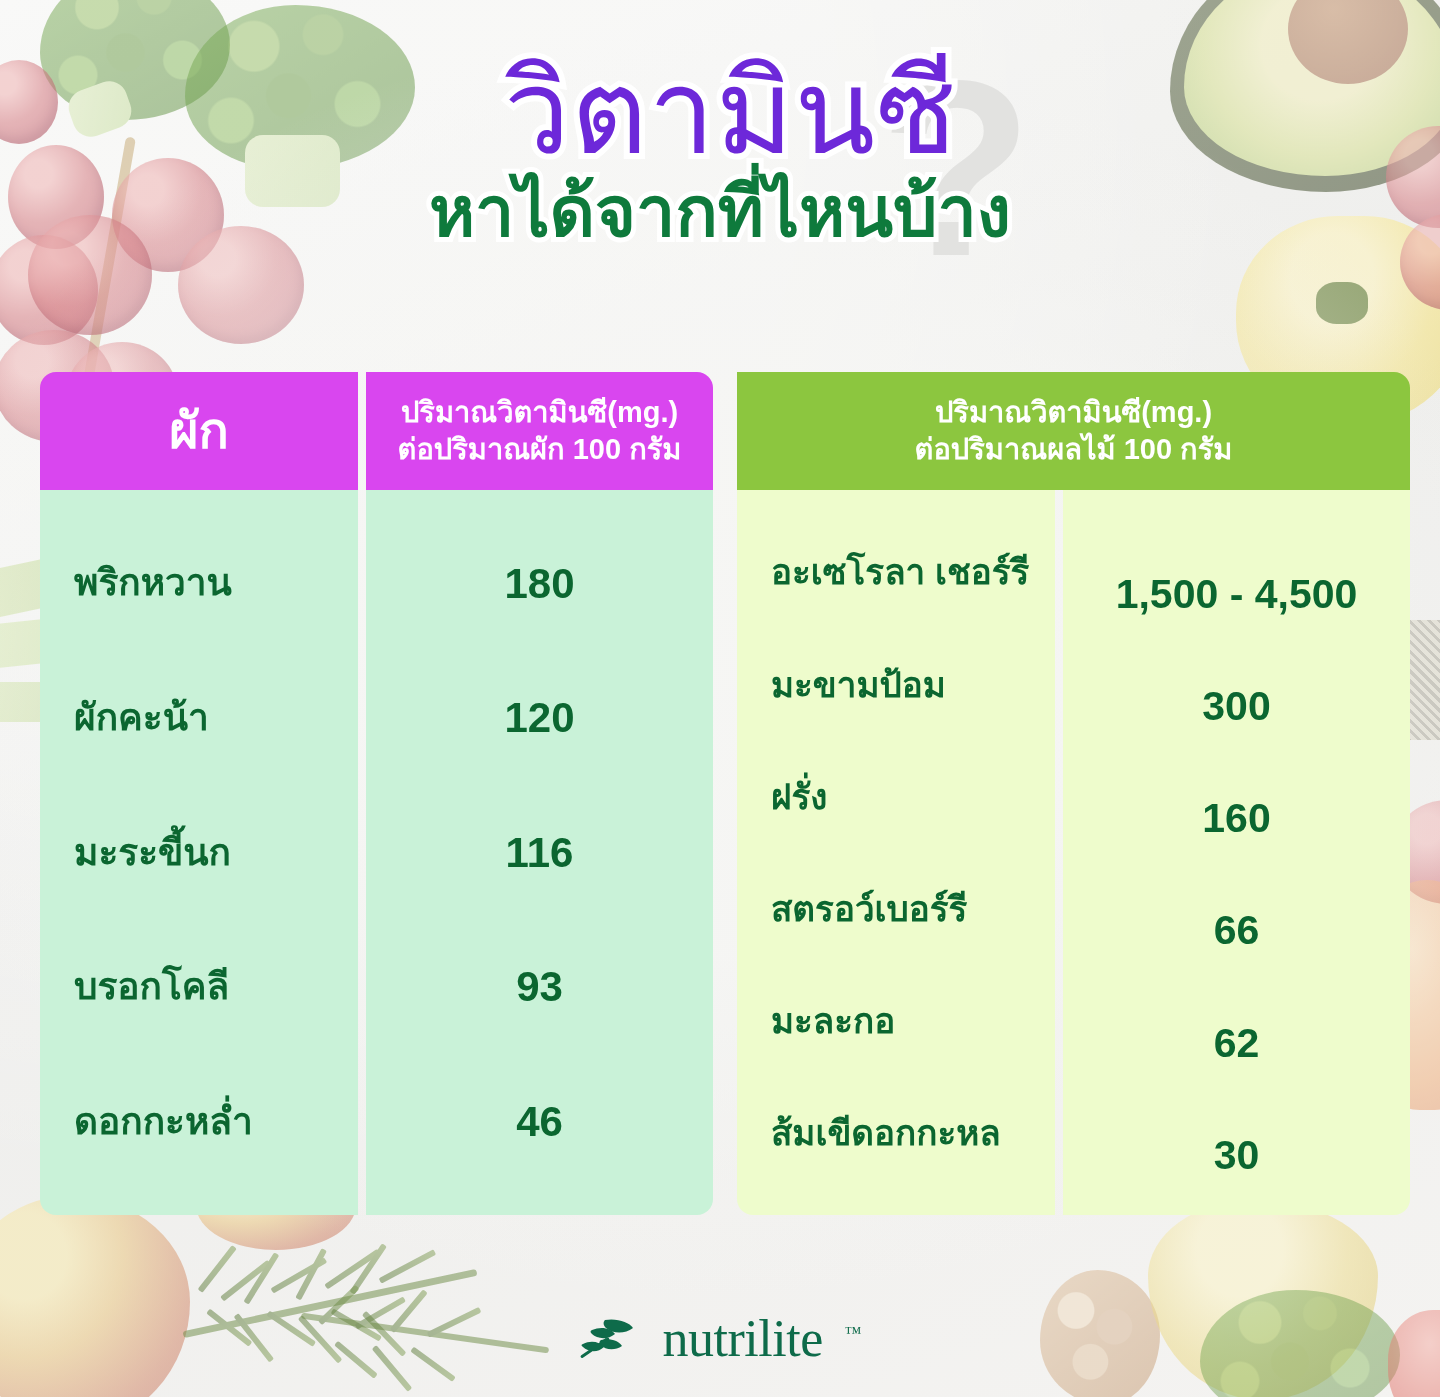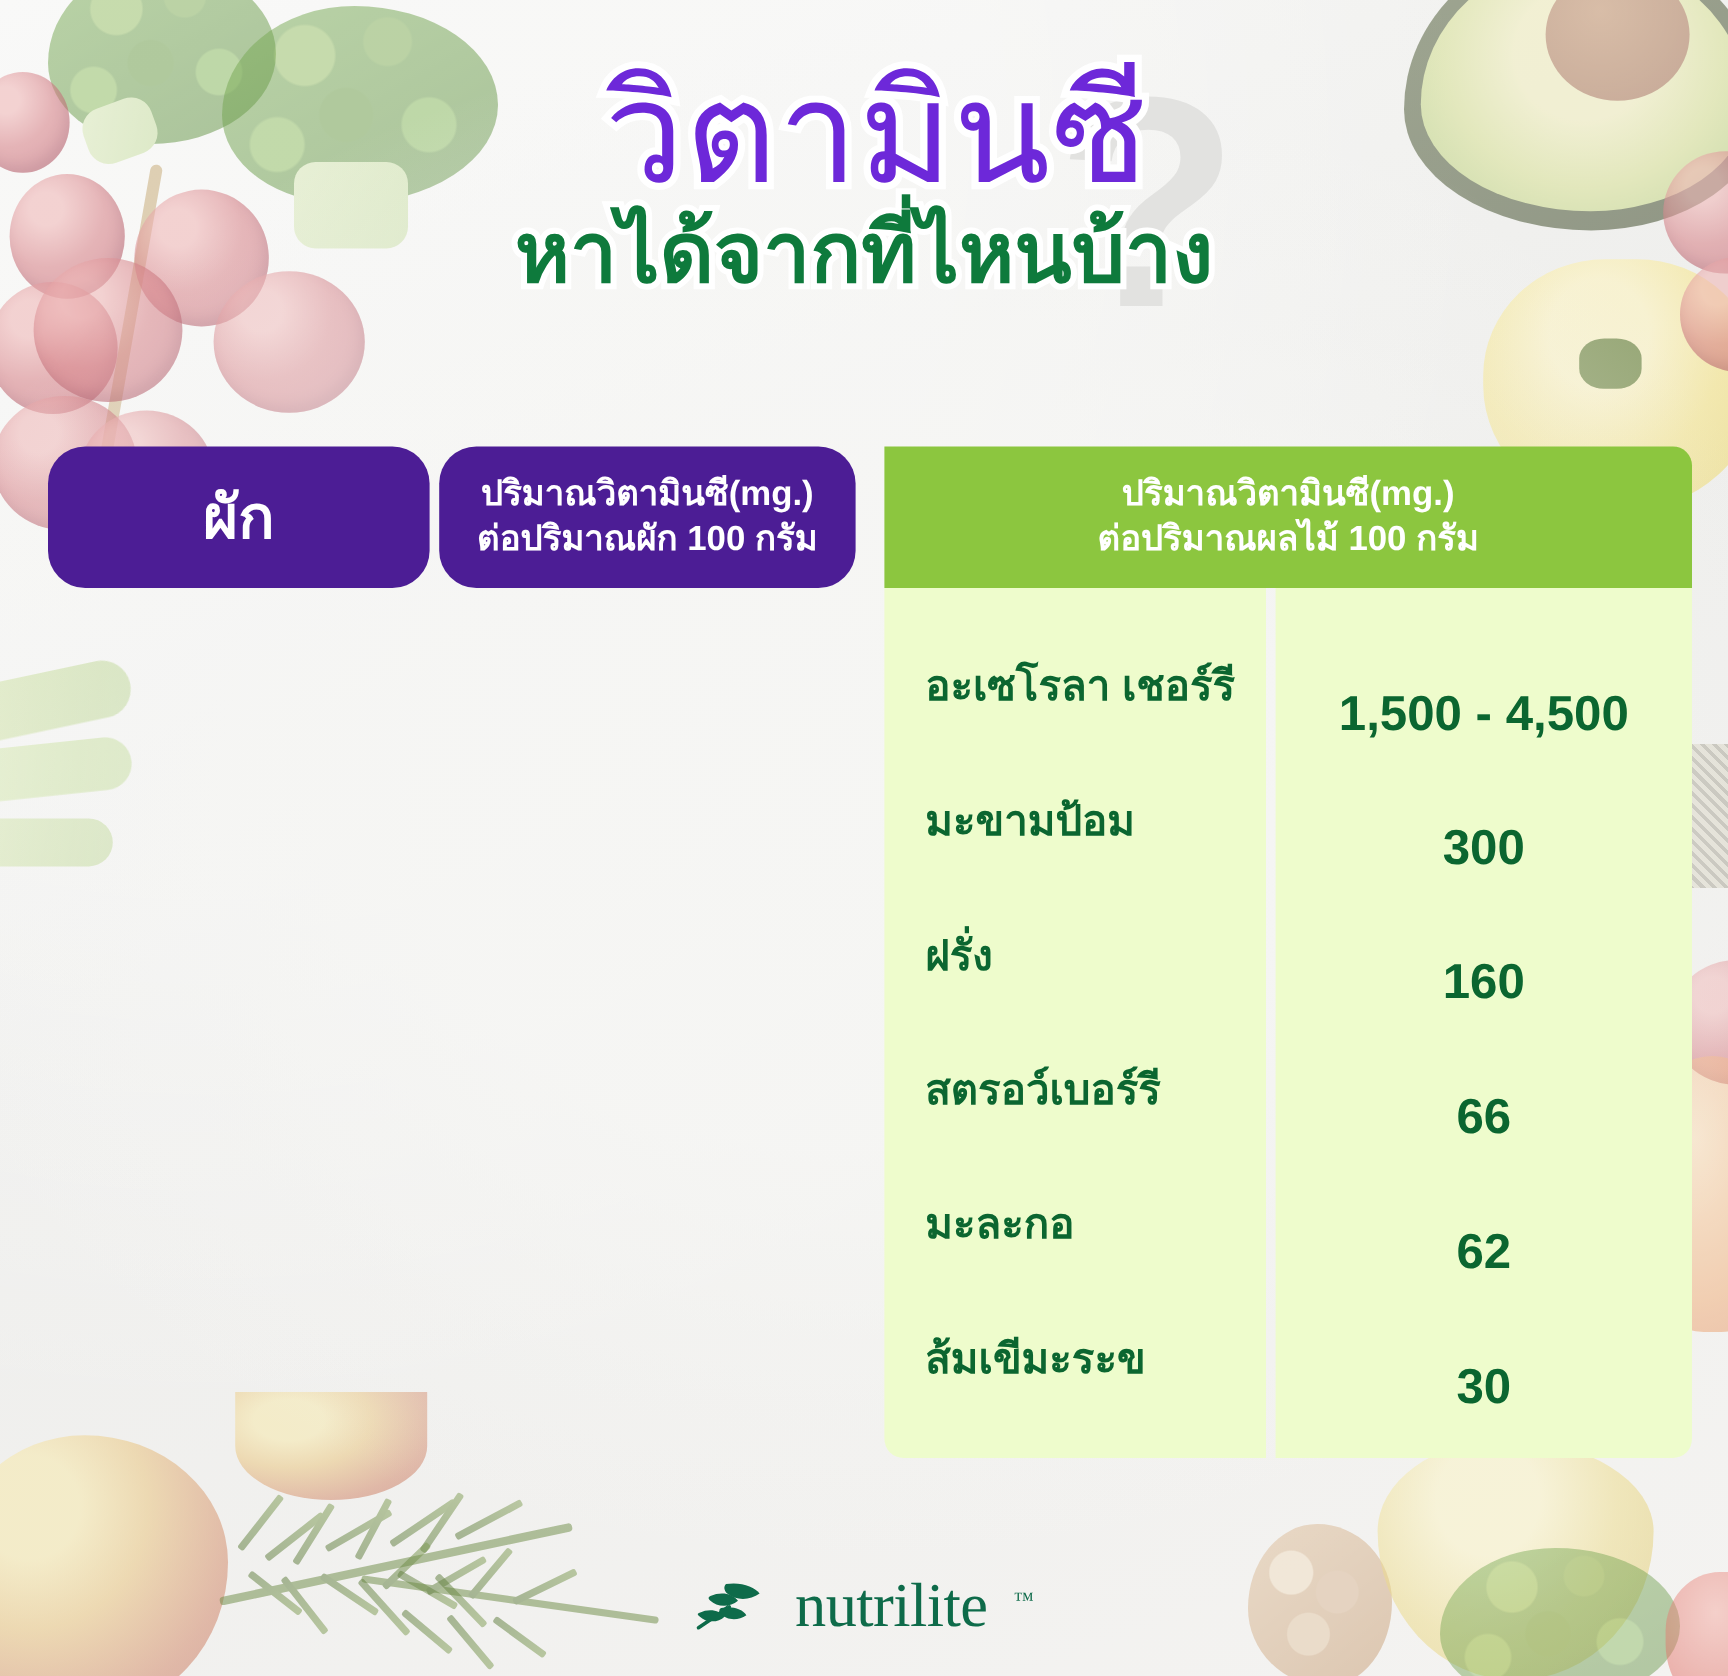--- a/index.html
+++ b/index.html
@@ -224,21 +224,21 @@
     line-height:1;
   }
   .hdr-amount {
     flex:1;
     border-radius:0 16px 0 0;
     font-size:29px;
     font-weight:bold;
     line-height:1.26;
   }
 
-  .veg .hdr-cell { background:#4c1d95;border-radius:31px; }
+  .veg .hdr-cell { background:#d946ef; }
   .fruit .hdr-cell { background:#8CC63F; }
 
   .body-row {
     display:flex;
     gap:8px;
     height:725px;
   }
   .col-name {
     width:318px;
     border-radius:0 0 0 16px;
@@ -412,39 +412,55 @@
     <div class="panel veg">
       <div class="hdr-row">
         <div class="hdr-cell hdr-name">ผัก</div>
         <div class="hdr-cell hdr-amount">
           <div>
             <div>ปริมาณวิตามินซี(mg.)</div>
             <div>ต่อปริมาณผัก 100 กรัม</div>
           </div>
         </div>
       </div>
+      <div class="body-row">
+        <div class="col-name">
+          <div class="cell-name">พริกหวาน</div>
+          <div class="cell-name">ผักคะน้า</div>
+          <div class="cell-name">มะระขี้นก</div>
+          <div class="cell-name">บรอกโคลี</div>
+          <div class="cell-name">ดอกกะหล่ำ</div>
+        </div>
+        <div class="col-val">
+          <div class="cell-val">180</div>
+          <div class="cell-val">120</div>
+          <div class="cell-val">116</div>
+          <div class="cell-val">93</div>
+          <div class="cell-val">46</div>
+        </div>
+      </div>
     </div>
 
     <div class="panel fruit">
       <div class="hdr-row">
         <div class="hdr-cell hdr-amount">
           <div>
             <div>ปริมาณวิตามินซี(mg.)</div>
             <div>ต่อปริมาณผลไม้ 100 กรัม</div>
           </div>
         </div>
       </div>
       <div class="body-row">
         <div class="col-name">
           <div class="cell-name">อะเซโรลา เชอร์รี</div>
           <div class="cell-name">มะขามป้อม</div>
           <div class="cell-name">ฝรั่ง</div>
           <div class="cell-name">สตรอว์เบอร์รี</div>
           <div class="cell-name">มะละกอ</div>
-          <div class="cell-name">ส้มเขีมะระข</div>
+          <div class="cell-name">ส้มเขีดอกกะหล</div>
         </div>
         <div class="col-val">
           <div class="cell-val">1,500 - 4,500</div>
           <div class="cell-val">300</div>
           <div class="cell-val">160</div>
           <div class="cell-val">66</div>
           <div class="cell-val">62</div>
           <div class="cell-val">30</div>
         </div>
       </div>

